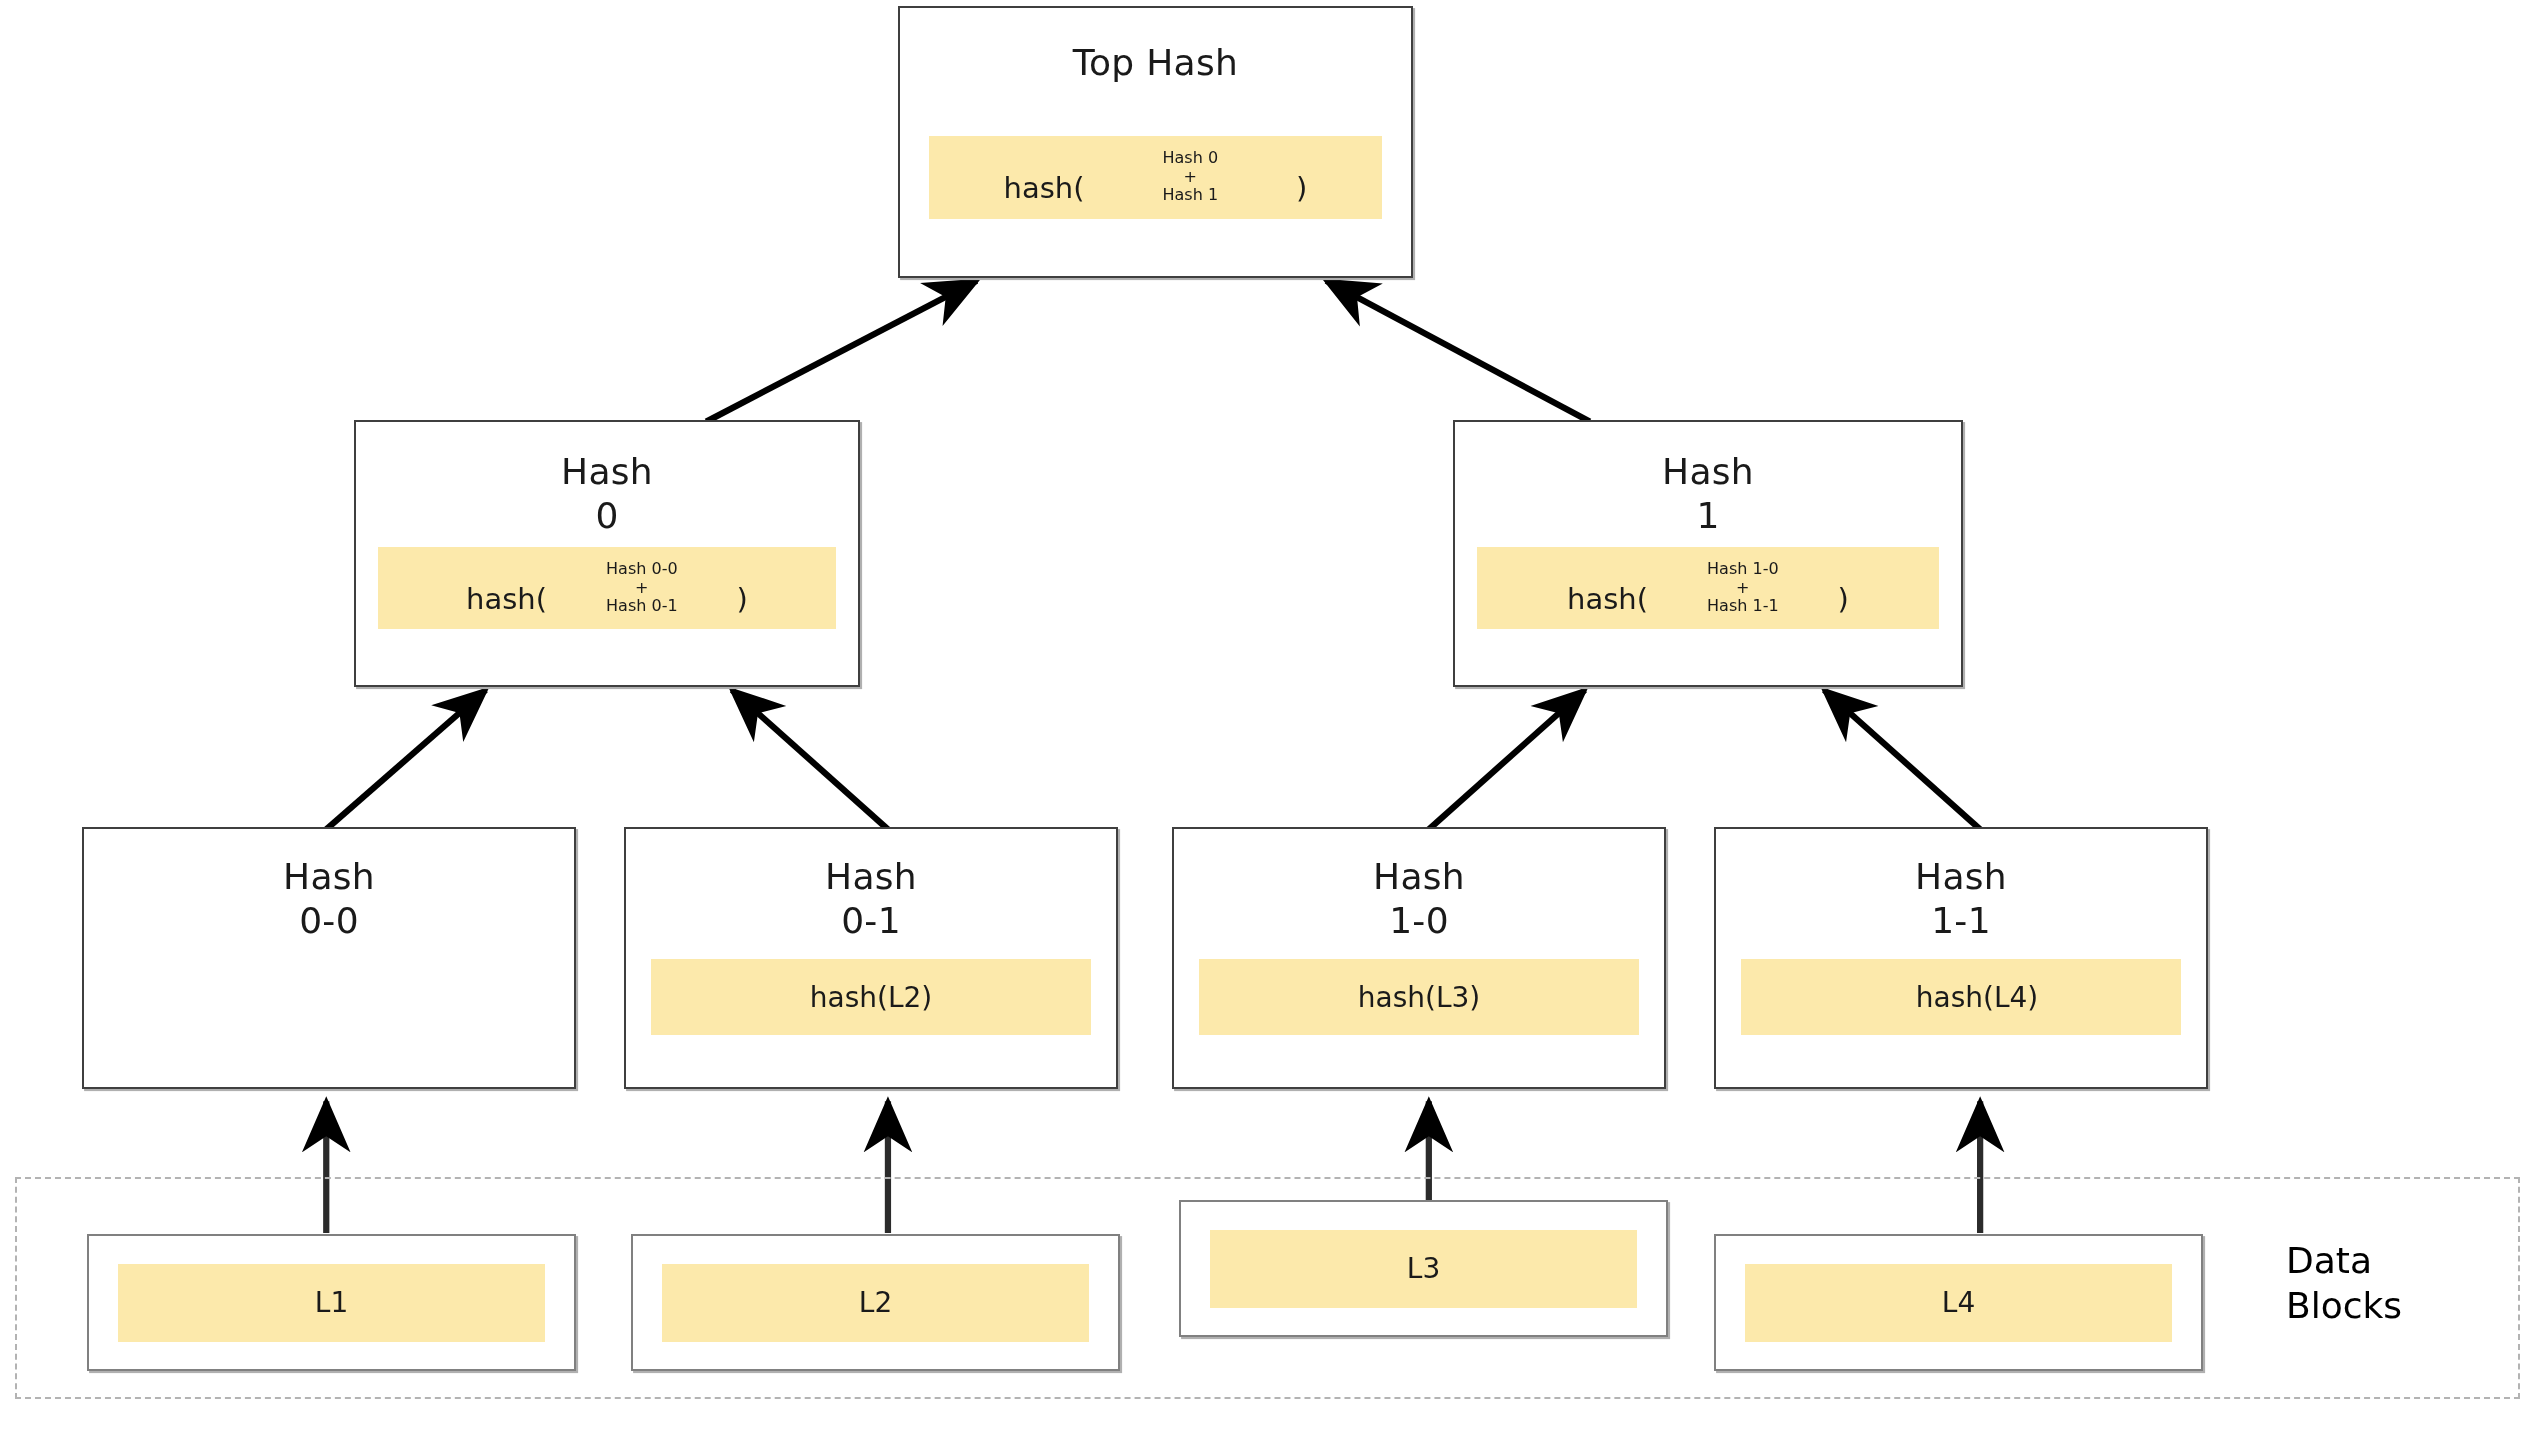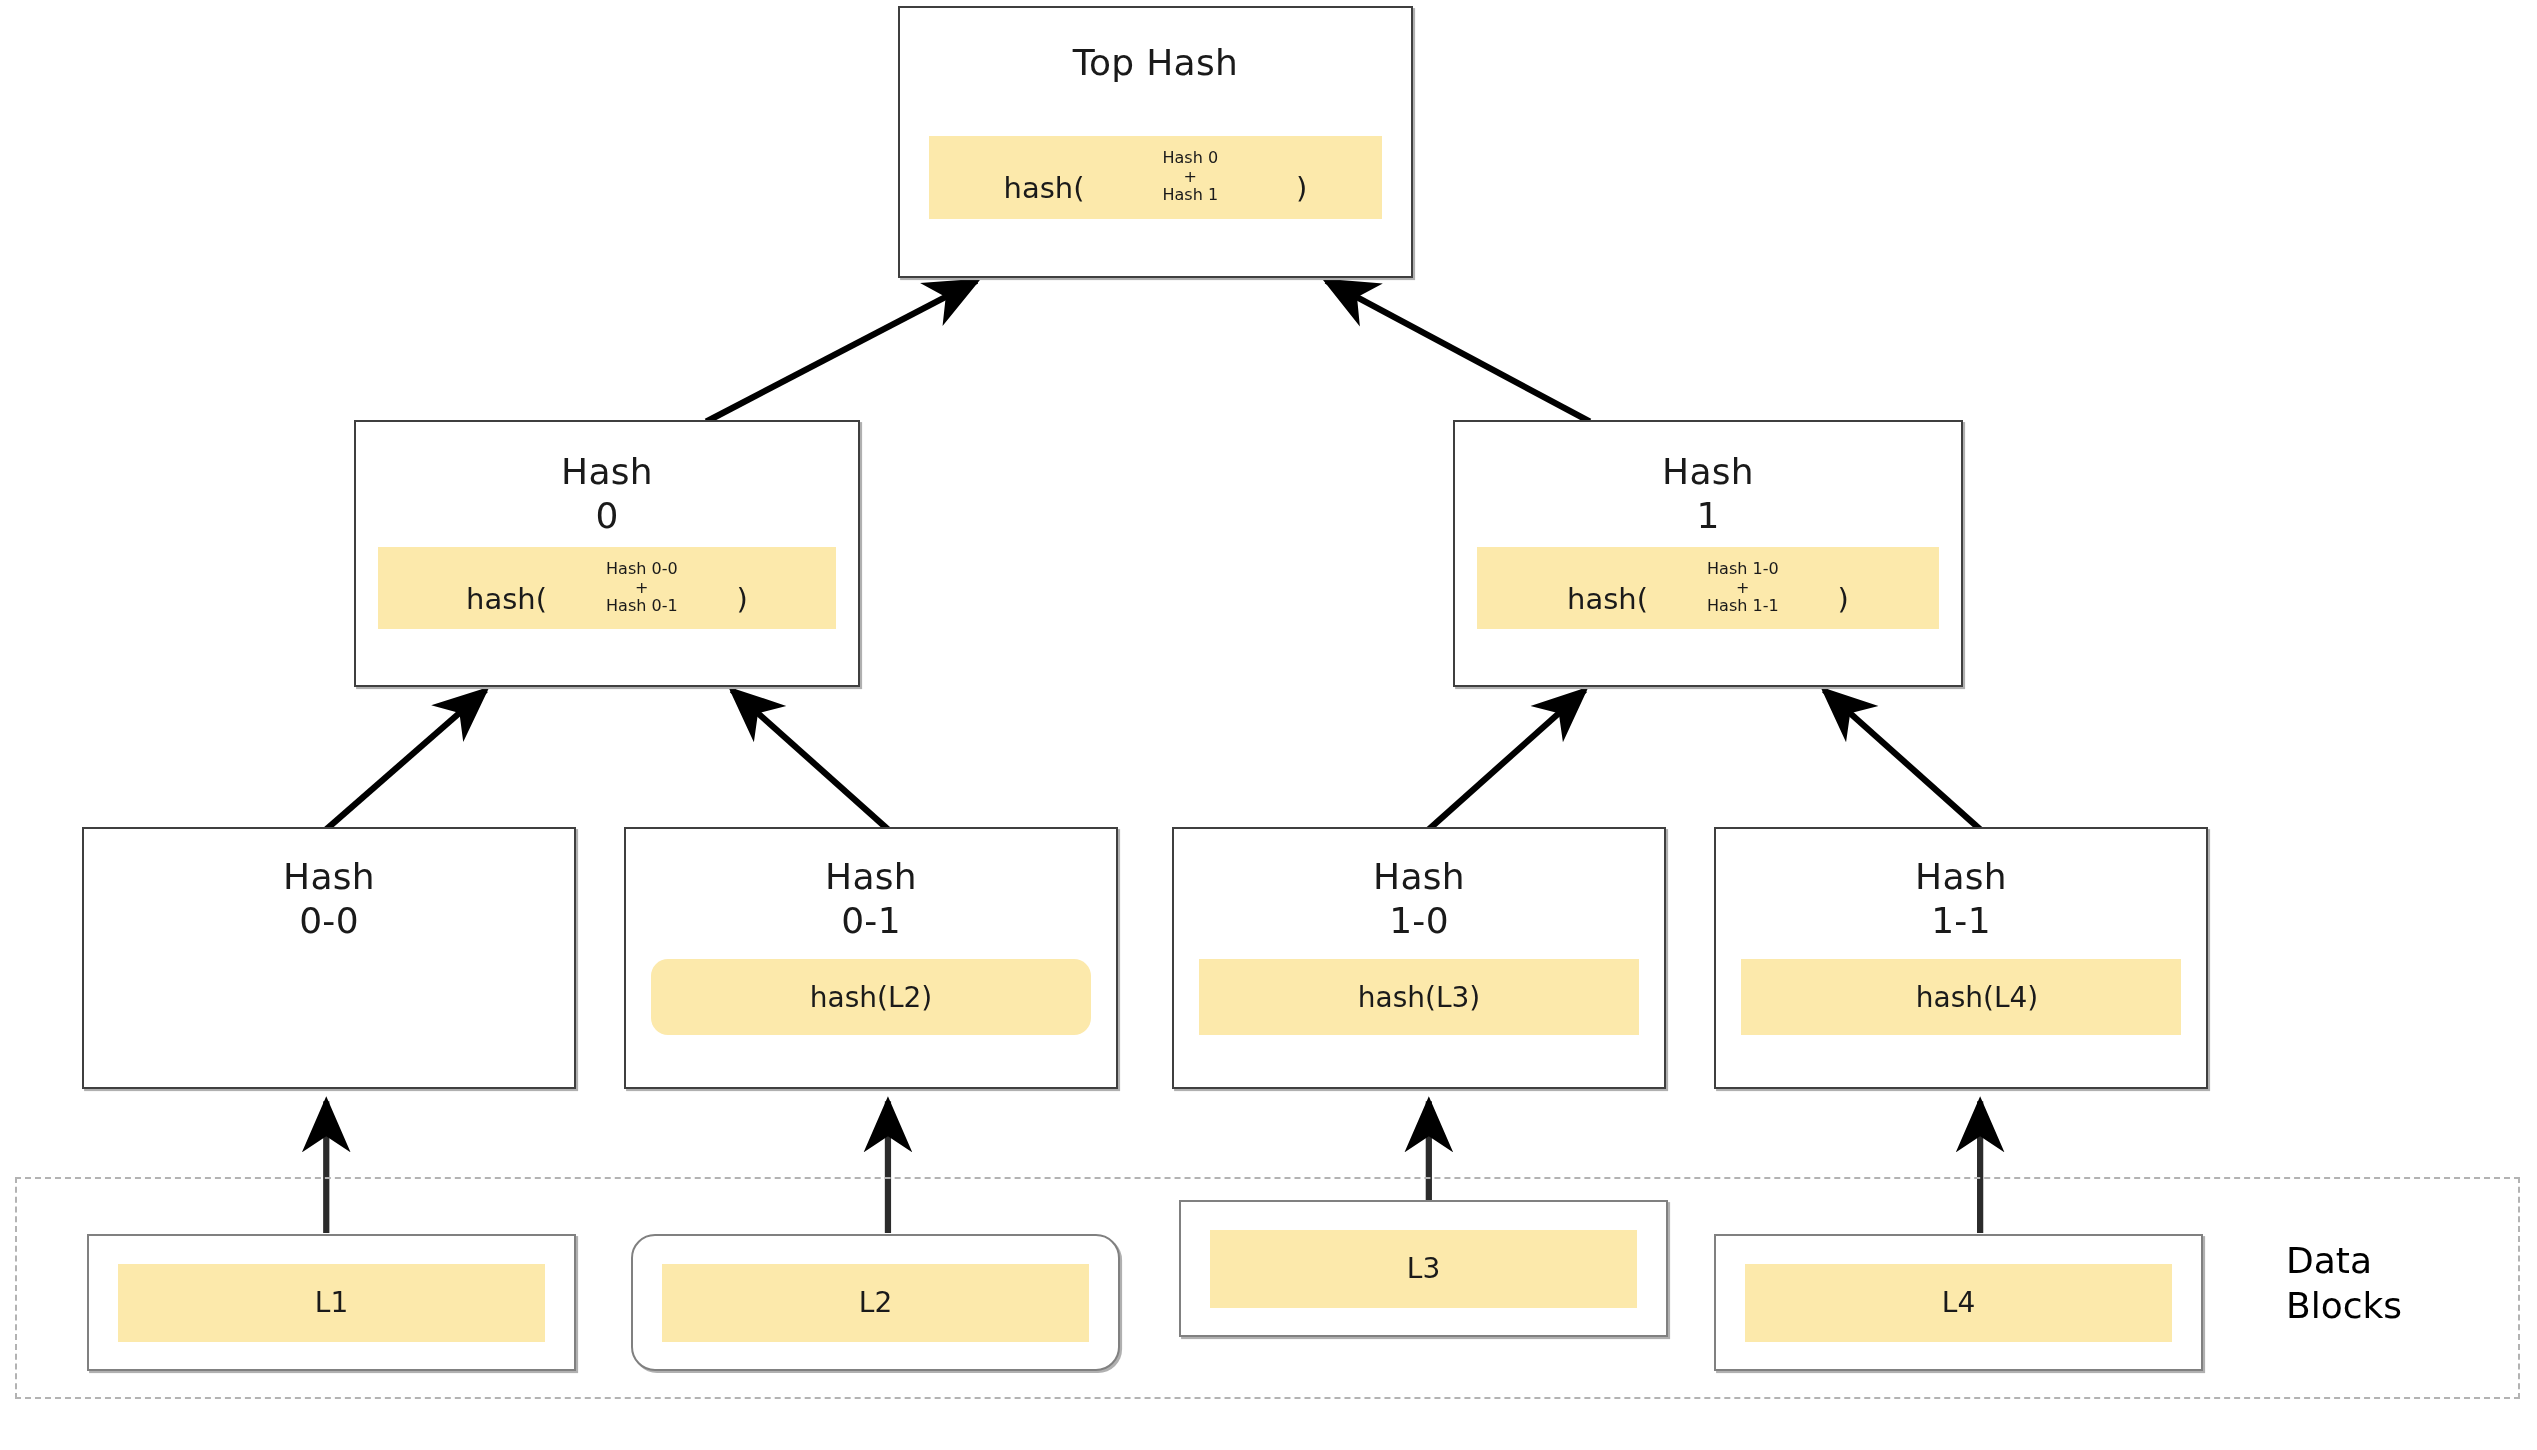--- a/index.html
+++ b/index.html
@@ -204,21 +204,21 @@
   </div>
 
   <div class="node" style="left:82px; top:827px; width:494px; height:262px; padding-top:26px;">
     <div class="node-title">Hash
 0-0</div>
   </div>
 
   <div class="node" style="left:624px; top:827px; width:494px; height:262px; padding-top:26px;">
     <div class="node-title">Hash
 0-1</div>
-    <div class="chip" style="left:25px; right:25px; top:130px; height:76px;border-radius:17px;">
+    <div class="chip" style="left:25px; right:25px; top:130px; height:76px;">
       <span class="chip-simple">hash(L2)</span>
     </div>
   </div>
 
   <div class="node" style="left:1172px; top:827px; width:494px; height:262px; padding-top:26px;">
     <div class="node-title">Hash
 1-0</div>
     <div class="chip" style="left:25px; right:25px; top:130px; height:76px;">
       <span class="chip-simple">hash(L3)</span>
     </div>
@@ -233,21 +233,21 @@
   </div>
 
   <div id="data-region" style="left:15.3px; top:1177px; width:2505px; height:222px;"></div>
 
   <div class="datablock" style="left:87px; top:1234px; width:489px; height:137px;">
     <div class="chip" style="margin:0 auto; width:calc(100% - 58px); height:78px; align-self:center;text-align:center;">
       <span class="chip-simple">L1</span>
     </div>
   </div>
 
-  <div class="datablock" style="left:631px; top:1234px; width:489px; height:137px;border-radius:24px;">
+  <div class="datablock" style="left:631px; top:1234px; width:489px; height:137px;">
     <div class="chip" style="margin:0 auto; width:calc(100% - 58px); height:78px; align-self:center;">
       <span class="chip-simple">L2</span>
     </div>
   </div>
 
   <div class="datablock" style="left:1179px; top:1200px; width:489px; height:137px;">
     <div class="chip" style="margin:0 auto; width:calc(100% - 58px); height:78px; align-self:center;">
       <span class="chip-simple">L3</span>
     </div>
   </div>

